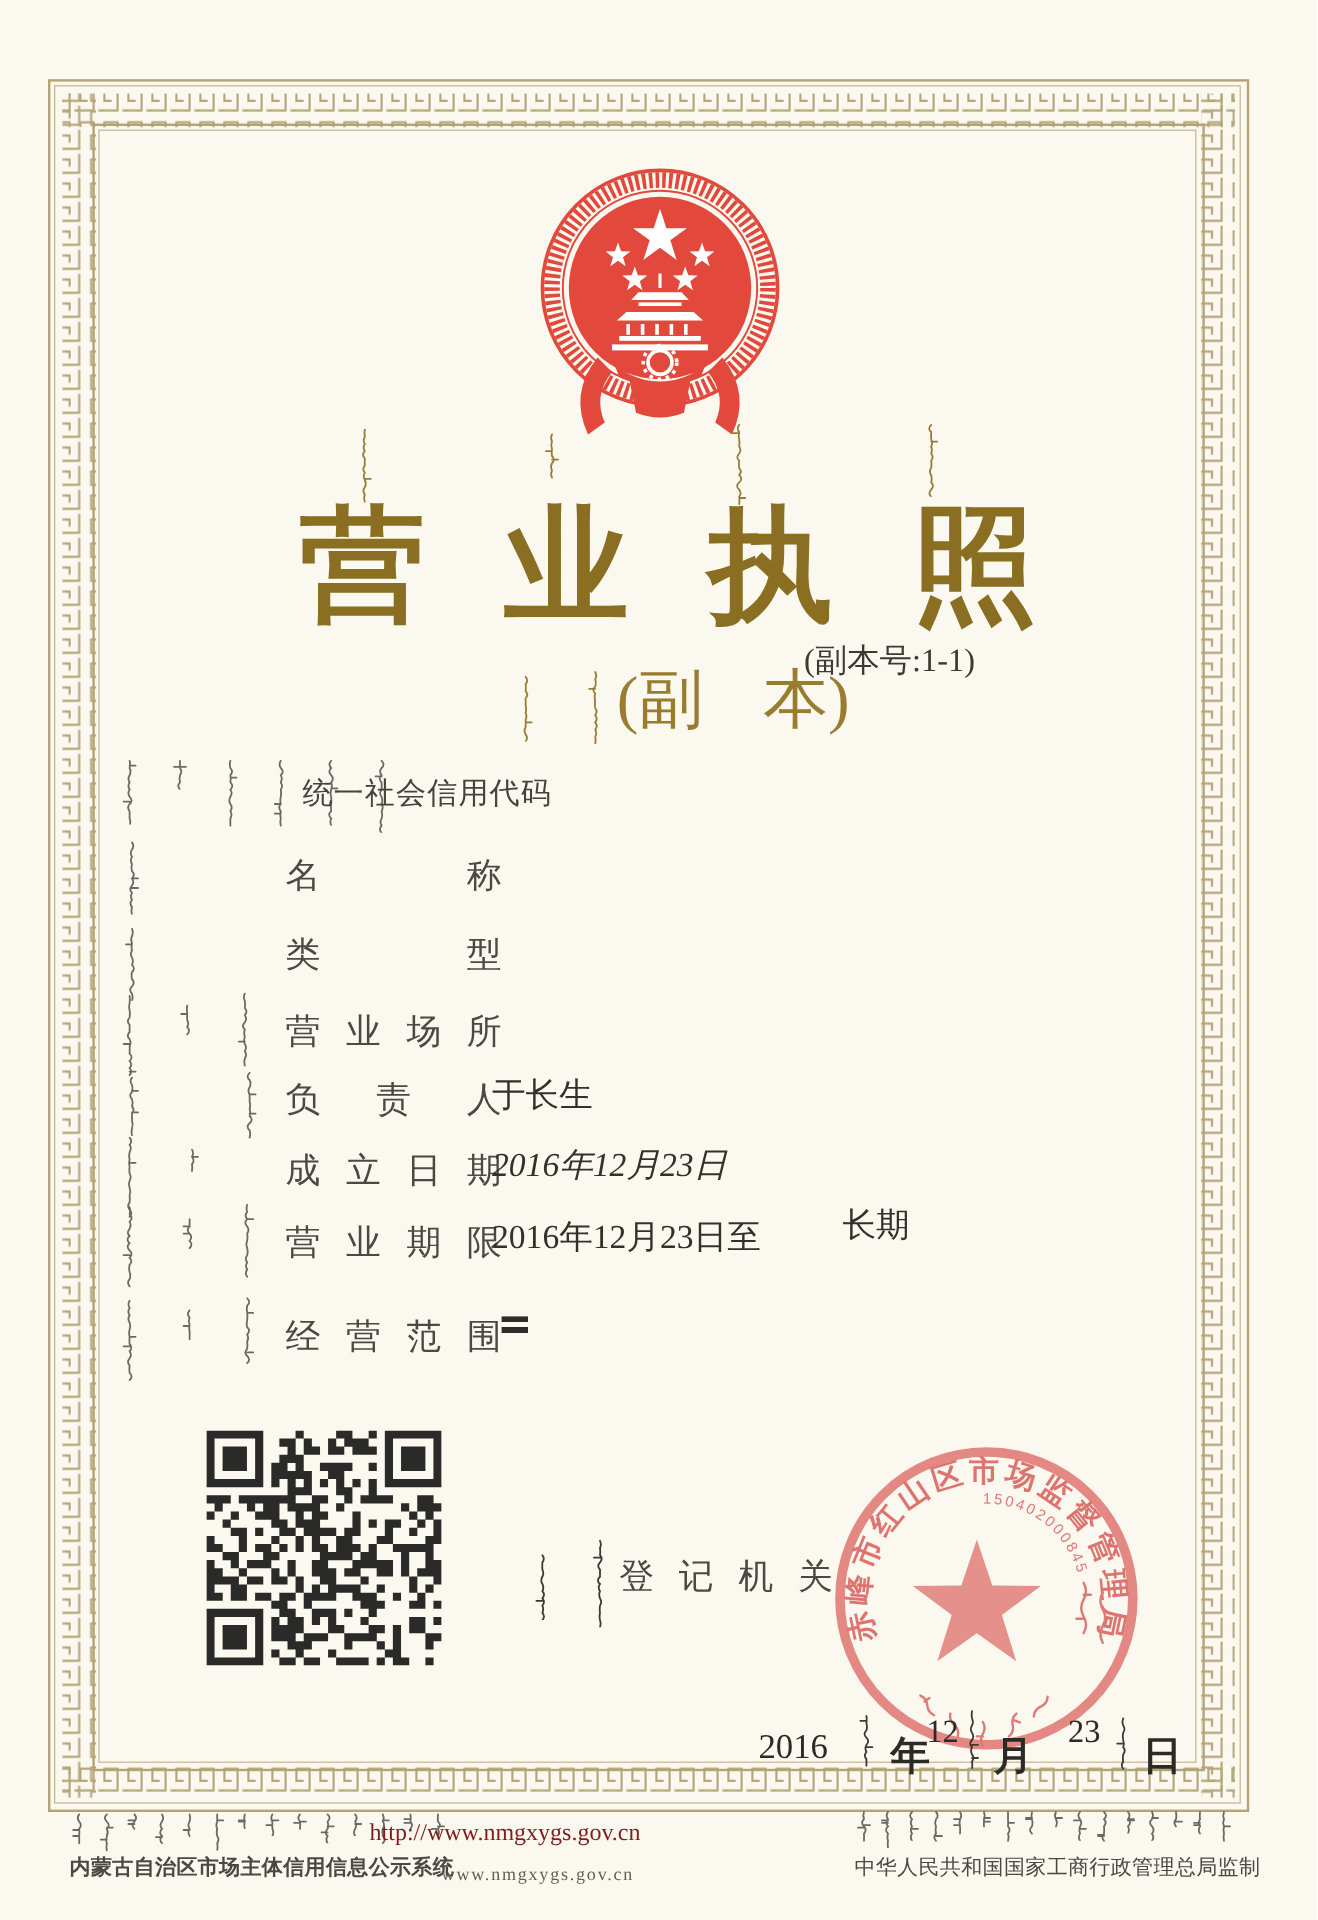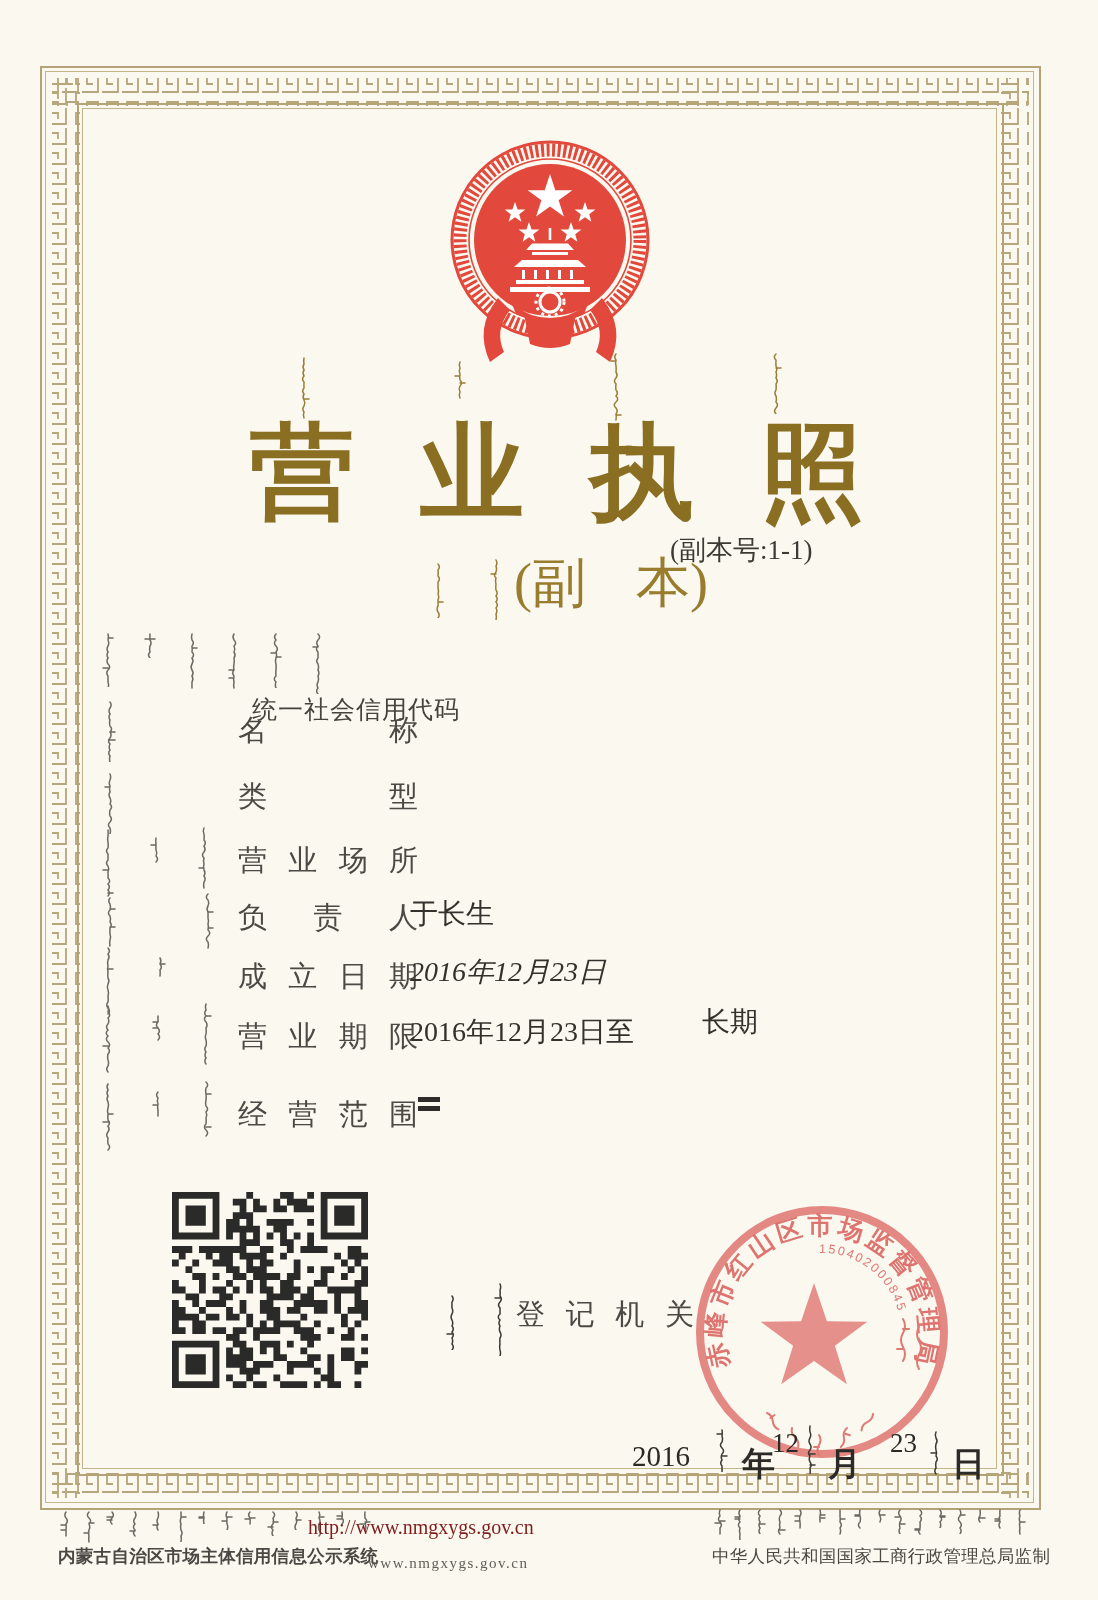--- a/index.html
+++ b/index.html
@@ -14,21 +14,21 @@
   .fi2{left:82px;top:108px;width:913px;height:1359px;border:1px solid #c3b48c;}
   
   .emblem{position:absolute;left:438px;top:136px;}
   .seal{position:absolute;left:667px;top:1177px;opacity:.88;mix-blend-mode:multiply;}
   
   .title-row{position:absolute;left:250px;top:420px;width:614px;display:flex;justify-content:space-between;
              font-family:"Liberation Sans","DejaVu Sans",sans-serif;font-weight:bold;
              font-size:104px;color:#8a6e22;line-height:1;}
   .subtitle{position:absolute;left:514px;top:556px;display:flex;gap:50px;font-size:54px;color:#997c2e;line-height:1;}
   .copy-no{position:absolute;left:670px;top:537px;font-size:27px;color:#3c3a34;line-height:1;}
-  .cc-label{position:absolute;left:252px;top:649px;font-size:25px;color:#45433d;letter-spacing:1px;line-height:1;margin-top:48px;}
+  .cc-label{position:absolute;left:252px;top:649px;font-size:25px;color:#45433d;letter-spacing:1px;line-height:1;}
   .cc-value{position:absolute;left:576px;top:638px;font-size:26px;color:#33312b;letter-spacing:.5px;line-height:1;}
   .flabel{position:absolute;left:238px;width:180px;display:flex;justify-content:space-between;
           font-size:29px;color:#4b4944;line-height:1;}
   .fvalue{position:absolute;left:410px;font-size:27px;color:#33312b;line-height:1;}
   .fpara{position:absolute;left:410px;width:600px;font-size:23px;line-height:40px;color:#33312b;letter-spacing:.5px;}
   .endmark{display:inline-block;width:22px;height:14px;margin-left:8px;vertical-align:middle;
            background:repeating-linear-gradient(to bottom,#2e2c28 0 5px,rgba(0,0,0,0) 5px 9px);}
   .date-part{position:absolute;font-size:29px;color:#2c2a26;line-height:1;}
   .date-unit{position:absolute;font-size:33px;font-weight:bold;color:#2c2a26;line-height:1;}
   .footer-cn{position:absolute;font-size:18px;color:#4a4842;line-height:1;letter-spacing:.3px;}

